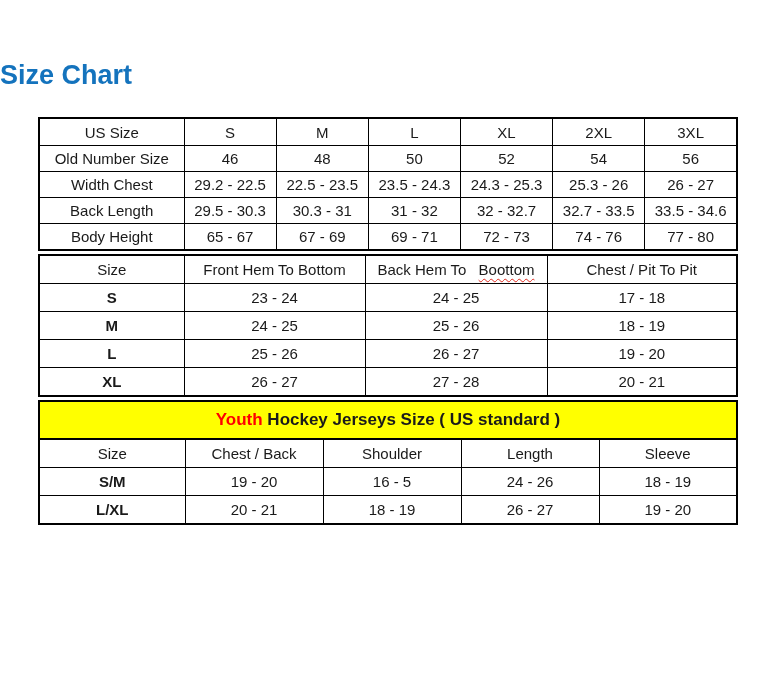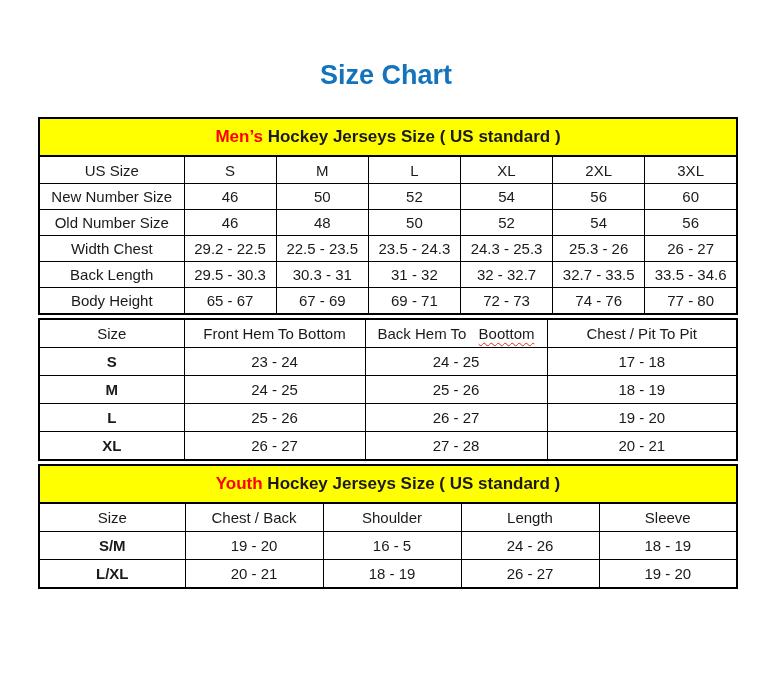--- a/index.html
+++ b/index.html
@@ -1,17 +1,17 @@
 <!DOCTYPE html>
 <html><head>
 <meta charset="utf-8">
 <style>
   html,body{margin:0;padding:0;background:#ffffff;}
   body{width:776px;height:692px;font-family:"Liberation Sans",sans-serif;color:#1a1a1a;overflow:hidden;}
-  .title{margin:60px 4px 26px 0;text-align:center;font-size:27px;font-weight:bold;color:#1473bd;}
+  .title{margin:60px 4px 26px 0;text-align:left;font-size:27px;font-weight:bold;color:#1473bd;}
   .chart{width:700px;margin-left:38px;}
   table{border-collapse:collapse;table-layout:fixed;width:700px;border:2px solid #000;margin-bottom:3px;}
   td{border:1px solid #000;text-align:center;vertical-align:middle;font-size:15px;padding:0 2px;height:25px;color:#1a1a1a;}
   .band td{background:#ffff00;border-bottom:2px solid #000;height:36px;font-weight:bold;font-size:17px;}
   .band .red{color:#ff0000;}
   .hdr td{font-weight:normal;height:26px;}
   .w-row td,.y-row td{height:27px;}
   td.rowlabel{font-weight:bold;}
   td.plain{font-weight:normal;}
   .squiggle{text-decoration-line:underline;text-decoration-style:wavy;text-decoration-color:#e02b20;text-decoration-thickness:1px;text-underline-offset:3px;margin-left:8px;}
@@ -27,40 +27,28 @@
     <colgroup>
         <col style="width:145px">
         <col>
         <col>
         <col>
         <col>
         <col>
         <col>
       </colgroup>
     <tbody>
-        <tr class="band">
-      <td colspan="7"><span class="red">Men’s</span><span> Hockey Jerseys Size ( US standard )</span></td>
-    </tr>
     <tr class="hdr">
       <td>US Size</td>
       <td>S</td>
       <td>M</td>
       <td>L</td>
       <td>XL</td>
       <td>2XL</td>
       <td>3XL</td>
-    </tr>
-    <tr>
-      <td class="plain">New Number Size</td>
-      <td>46</td>
-      <td>50</td>
-      <td>52</td>
-      <td>54</td>
-      <td>56</td>
-      <td>60</td>
     </tr>
     <tr>
       <td class="plain">Old Number Size</td>
       <td>46</td>
       <td>48</td>
       <td>50</td>
       <td>52</td>
       <td>54</td>
       <td>56</td>
     </tr>

